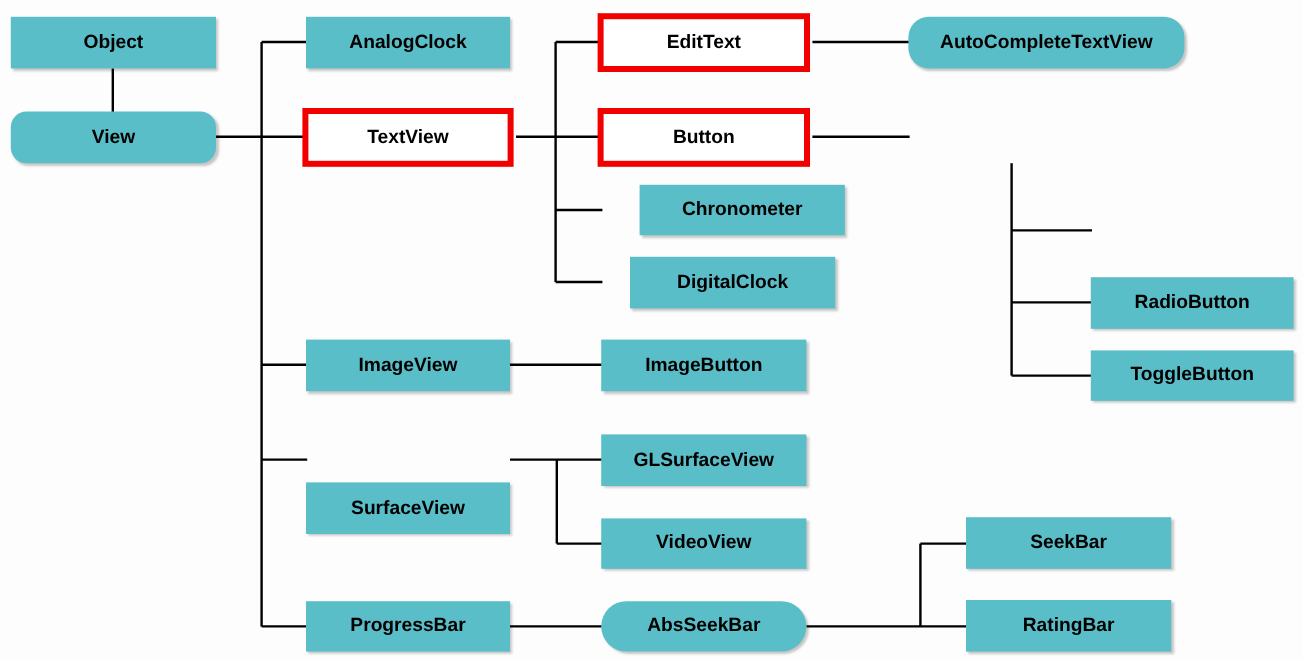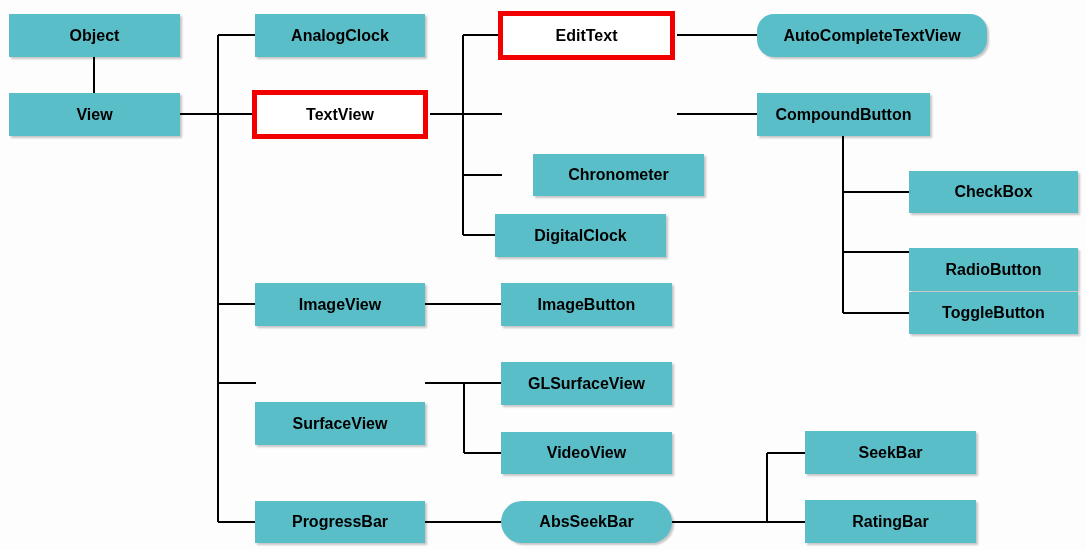--- a/index.html
+++ b/index.html
@@ -65,48 +65,45 @@
     <path d="M464 453 H502"></path>
     <path d="M425 522 H502"></path>
     <path d="M672 522 H806"></path>
     <path d="M767 522 V453"></path>
     <path d="M767 453 H806"></path>
   </svg>
 
   <div class="node" style="left:9px;   top:14px;  width:171px; height:43px;">
       <span>Object</span>
     </div>
-  <div class="node" style="left:9px;   top:93px;  width:171px; height:43px;">
+  <div class="node" style="left:9px;   top:93px;  width:171px; height:43px;border-radius:13px;">
       <span>View</span>
     </div>
   <div class="node" style="left:255px; top:14px;  width:170px; height:43px;">
       <span>AnalogClock</span>
     </div>
   <div class="node highlight" style="left:255px; top:93px;  width:170px; height:43px;">
       <span>TextView</span>
     </div>
   <div class="node highlight" style="left:501px; top:14px;  width:171px; height:43px;">
       <span>EditText</span>
     </div>
+  <div class="node highlight" style="left:501px; top:93px;  width:171px; height:43px;">
+      <span>Button</span>
+    </div>
   <div class="node" style="left:501px; top:154px; width:171px; height:42px;margin-left:32px;">
       <span>Chronometer</span>
     </div>
-  <div class="node" style="left:495px; top:214px; width:171px; height:43px;">
+  <div class="node" style="left:525px; top:214px; width:171px; height:43px;">
       <span>DigitalClock</span>
     </div>
   <div class="node" style="left:757px; top:14px;  width:230px; height:43px;border-radius:17px;">
       <span>AutoCompleteTextView</span>
     </div>
-  <div class="node" style="left:757px; top:93px;  width:173px; height:43px;">
-      <span>CompoundButton</span>
-    </div>
-  <div class="node" style="left:909px; top:171px; width:169px; height:42px;">
-      <span>CheckBox</span>
-    </div>
-  <div class="node" style="left:909px; top:231px; width:169px; height:43px;margin-top:17px;">
+  <div class="node" style="left:909px; top:231px; width:169px; height:43px;">
       <span>RadioButton</span>
     </div>
   <div class="node" style="left:909px; top:292px; width:169px; height:42px;">
       <span>ToggleButton</span>
     </div>
   <div class="node" style="left:255px; top:283px; width:170px; height:43px;">
       <span>ImageView</span>
     </div>
   <div class="node" style="left:501px; top:283px; width:171px; height:43px;">
       <span>ImageButton</span>

